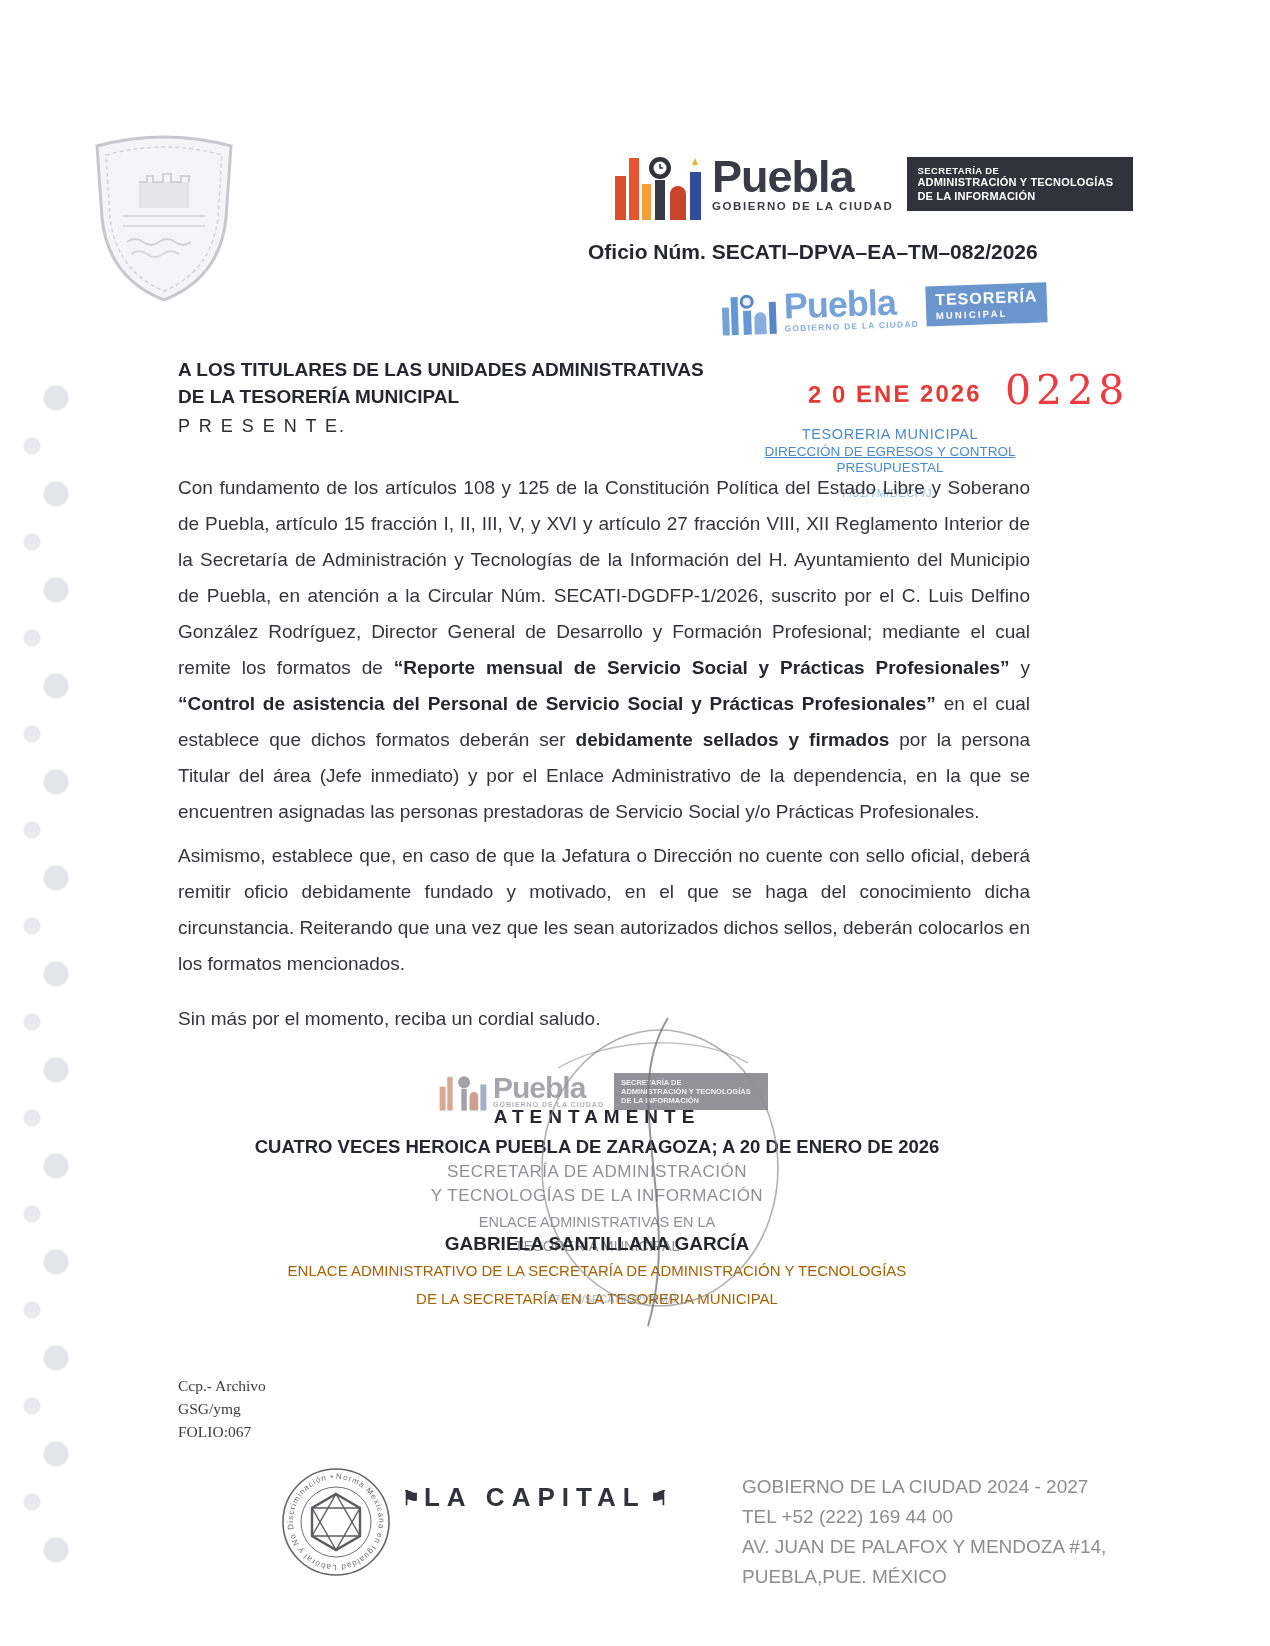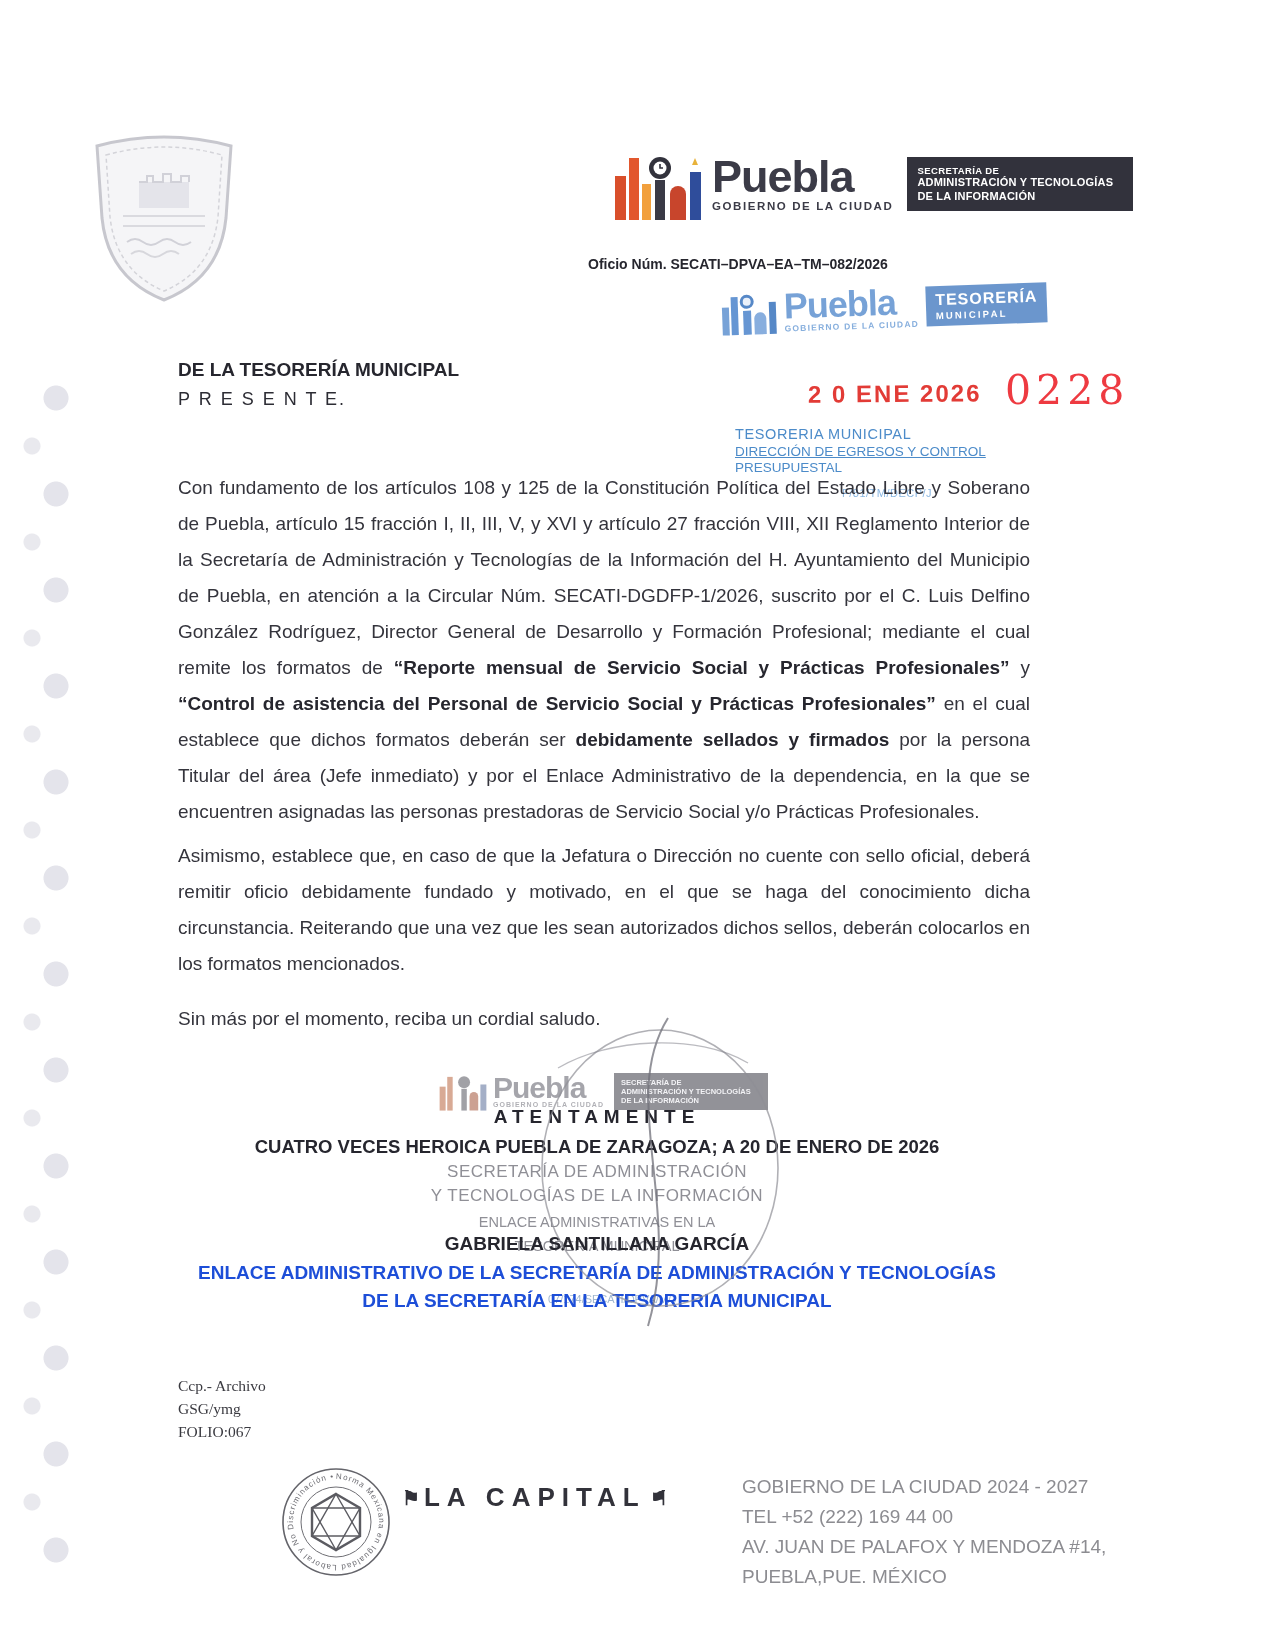--- a/index.html
+++ b/index.html
@@ -17,32 +17,32 @@
   }
   .crest{position:absolute;left:83px;top:124px;opacity:.9;}
   
   .brand{position:absolute;left:612px;top:146px;display:flex;align-items:center;}
   .wordmark{margin-left:8px;}
   .brand-name{font-size:45px;font-weight:800;color:#3b3b47;line-height:42px;letter-spacing:-1px;}
   .brand-tag{font-size:11.5px;font-weight:700;color:#3b3b47;letter-spacing:1.6px;margin-top:2px;}
   .deptbox{margin-left:14px;background:#32323c;color:#ffffff;padding:8px 10px;width:206px;}
   .deptbox .d0{font-size:9.5px;font-weight:700;letter-spacing:.4px;}
   .deptbox .d1,.deptbox .d2{font-size:11px;font-weight:700;letter-spacing:.2px;line-height:13.5px;}
-  .oficio{position:absolute;left:588px;top:240px;font-size:14px;font-weight:700;color:#26262e;margin-top:16px;}
+  .oficio{position:absolute;left:588px;top:240px;font-size:21px;font-weight:700;color:#26262e;}
   
   .rstamp{position:absolute;left:720px;top:284px;display:flex;align-items:center;transform:rotate(-2deg);opacity:.93;}
   .rs-word{margin-left:6px;}
   .rs-name{font-size:36px;font-weight:800;color:#6d9cd4;line-height:32px;letter-spacing:-1px;}
   .rs-tag{font-size:8.5px;font-weight:700;color:#7ea9db;letter-spacing:1.2px;margin-top:1px;}
   .rs-box{margin-left:8px;background:rgba(74,127,195,.88);color:#fff;padding:5px 9px;}
   .rs-box .r0{font-size:16px;font-weight:700;letter-spacing:1px;}
   .rs-box .r1{font-size:9.5px;font-weight:700;letter-spacing:2.2px;margin-top:1px;}
   .rdate{position:absolute;left:808px;top:380px;font-size:24px;font-weight:700;color:#e23b36;letter-spacing:2px;transform:rotate(-.5deg);}
   .rfolio{position:absolute;left:1005px;top:366px;font-family:"DejaVu Serif",serif;font-size:41px;color:#ee3a41;letter-spacing:5px;}
-  .bluedept{position:absolute;left:735px;top:426px;width:310px;color:#4c8bc9;}
+  .bluedept{position:absolute;left:735px;top:426px;width:310px;text-align:center;color:#4c8bc9;}
   .bluedept .bd0{font-size:14.5px;letter-spacing:.6px;}
   .bluedept .bd1{font-size:13.5px;margin-top:2px;text-decoration:underline;}
   .bluedept .bd2{font-size:13.5px;margin-top:1px;}
   .blueref{position:absolute;left:842px;top:487px;font-size:11px;color:#8ab6e1;letter-spacing:.5px;}
   
   .addr{position:absolute;left:178px;top:356px;}
   .addr .a1{font-size:19px;font-weight:700;line-height:27px;color:#26262e;}
   .addr .a2{font-size:18px;font-weight:400;margin-top:6px;letter-spacing:2px;color:#2c2c34;}
   
   .bodytext{position:absolute;left:178px;width:852px;font-size:19px;line-height:36px;text-align:justify;color:#34343c;margin:0;}
@@ -58,21 +58,21 @@
   .fs-box div{font-size:7.5px;font-weight:700;line-height:9px;}
   .sigcenter{position:absolute;left:597px;transform:translateX(-50%);white-space:nowrap;z-index:3;}
   .att{top:1106px;font-size:19px;font-weight:700;letter-spacing:6px;color:#26262e;}
   .dateline{top:1136px;font-size:18.5px;font-weight:700;color:#26262e;}
   .sline{color:#8f8f96;z-index:2;}
   .sl1{top:1162px;font-size:17px;letter-spacing:.5px;}
   .sl2{top:1186px;font-size:17px;letter-spacing:.5px;}
   .sl3{top:1214px;font-size:14.5px;}
   .sl4{top:1238px;font-size:14.5px;}
   .sname{top:1233px;font-size:19px;font-weight:700;color:#26262e;z-index:4;}
-  .stitle{font-size:19px;font-weight:700;color:#1d4ed8;z-index:4;}
+  .stitle{font-size:15px;font-weight:400;color:#a16207;z-index:4;}
   .t1{top:1262px;} .t2{top:1290px;}
   .sref{position:absolute;left:548px;top:1293px;font-size:11px;color:#9fb6cf;z-index:2;}
   
   .cc{position:absolute;left:178px;top:1374px;font-size:15.5px;line-height:23px;color:#3a3a40;font-family:Liberation Serif, serif;}
   .seal{position:absolute;left:280px;top:1466px;opacity:.88;}
   .capital{position:absolute;left:398px;top:1482px;color:#32323a;}
   .cap-row1{display:flex;align-items:center;font-size:26px;font-weight:700;letter-spacing:7px;}
   .cap-flag{font-size:20px;letter-spacing:0;margin:0 4px;}
   .cap-flag.rt{transform:scaleX(-1);}
   .cap-row2{font-size:42px;font-weight:900;letter-spacing:2.5px;margin-top:2px;}
@@ -145,20 +145,21 @@
   <div class="rfolio">0228</div>
 
   <div class="bluedept">
     <div class="bd0">TESORERIA MUNICIPAL</div>
     <div class="bd1">DIRECCIÓN DE EGRESOS Y CONTROL</div>
     <div class="bd2">PRESUPUESTAL</div>
   </div>
   <div class="blueref">F/81/TM/DECP/J</div>
 
   <div class="addr">
+    <div class="a1">A LOS TITULARES DE LAS UNIDADES ADMINISTRATIVAS</div>
     <div class="a1">DE LA TESORERÍA MUNICIPAL</div>
     <div class="a2">P R E S E N T E.</div>
   </div>
 
   <p class="bodytext p1"><span>Con fundamento de los artículos 108 y 125 de la Constitución Política del Estado Libre y Soberano de Puebla, artículo 15 fracción I, II, III, V, y XVI y artículo 27 fracción VIII, XII Reglamento Interior de la Secretaría de Administración y Tecnologías de la Información del H. Ayuntamiento del Municipio de Puebla, en atención a la Circular Núm. SECATI-DGDFP-1/2026, suscrito por el C. Luis Delfino González Rodríguez, Director General de Desarrollo y Formación Profesional; mediante el cual remite los formatos de </span><span class="b">“Reporte mensual de Servicio Social y Prácticas Profesionales”</span><span> y </span><span class="b">“Control de asistencia del Personal de Servicio Social y Prácticas Profesionales”</span><span> en el cual establece que dichos formatos deberán ser </span><span class="b">debidamente sellados y firmados</span><span> por la persona Titular del área (Jefe inmediato) y por el Enlace Administrativo de la dependencia, en la que se encuentren asignadas las personas prestadoras de Servicio Social y/o Prácticas Profesionales.</span></p>
 
   <p class="bodytext p2">Asimismo, establece que, en caso de que la Jefatura o Dirección no cuente con sello oficial, deberá remitir oficio debidamente fundado y motivado, en el que se haga del conocimiento dicha circunstancia. Reiterando que una vez que les sean autorizados dichos sellos, deberán colocarlos en los formatos mencionados.</p>
 
   <p class="closing">Sin más por el momento, reciba un cordial saludo.</p>
 

